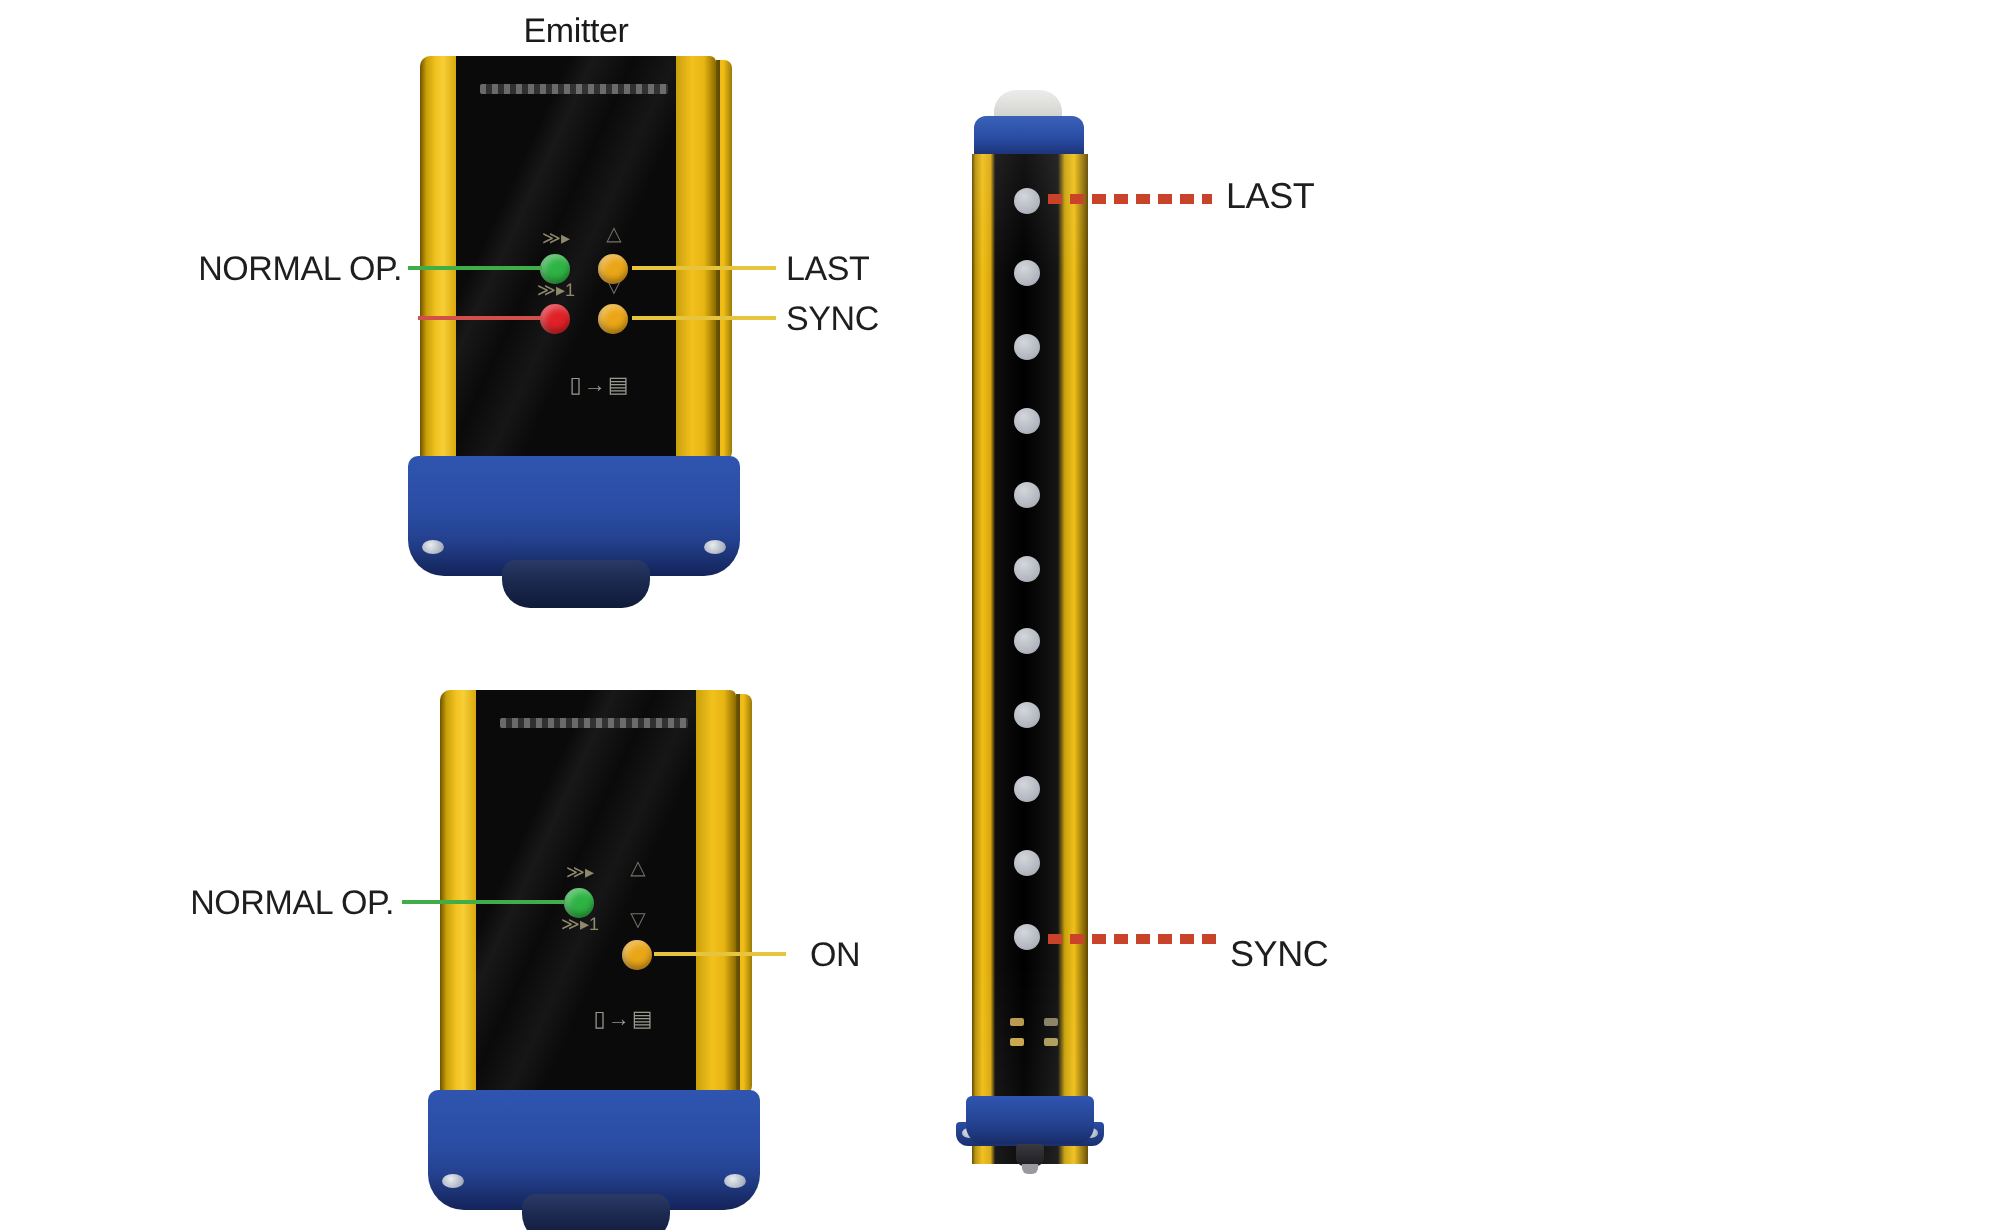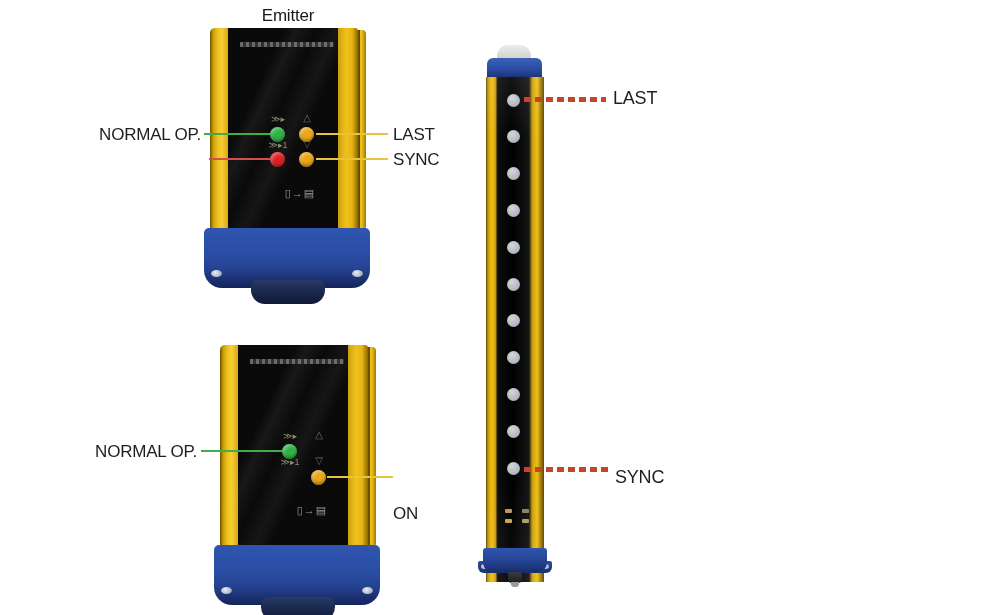--- a/index.html
+++ b/index.html
@@ -126,21 +126,21 @@
       <span class="screw s-l"></span>
       <span class="screw s-r"></span>
     </div>
     <div class="connector"></div>
   </div>
 
   <div class="lbl right" style="left:50px;top:443px;width:147px;">NORMAL OP.</div>
   <div class="leader" style="left:201px;top:450px;width:81px;height:1.6px;background:#3fae49;"></div>
 
   <div class="leader" style="left:327px;top:476px;width:66px;height:1.6px;background:#e6c53d;"></div>
-  <div class="lbl" style="left:393px;top:469px;margin-top:36px;">ON</div>
+  <div class="lbl" style="left:405px;top:469px;">ON</div>
 
   <div id="bar">
     <div id="bar-cap"></div>
     <div id="bar-collar"></div>
     <div id="bar-body">
       <div>
           <div class="optic" style="top: 16.5px;"></div>
           <div class="optic" style="top: 53.3px;"></div>
           <div class="optic" style="top: 90.1px;"></div>
           <div class="optic" style="top: 126.9px;"></div>

